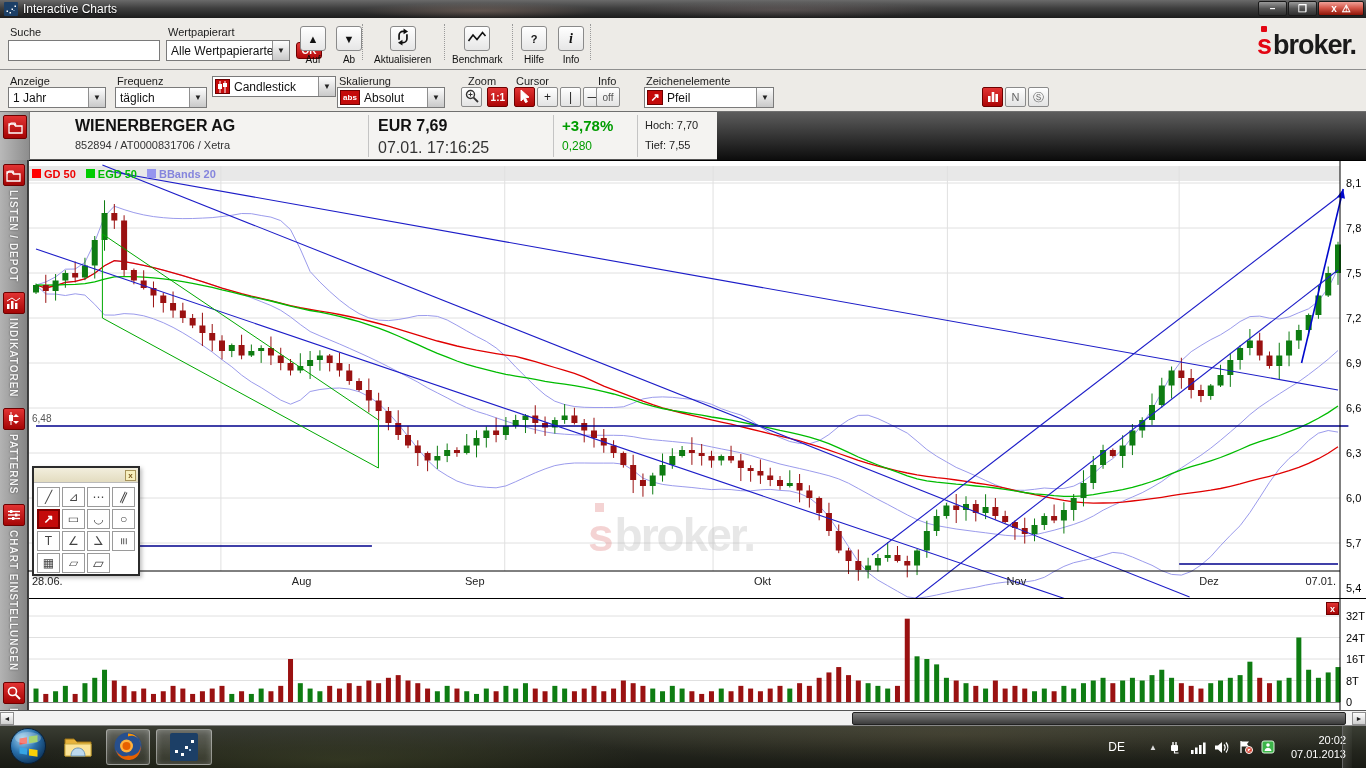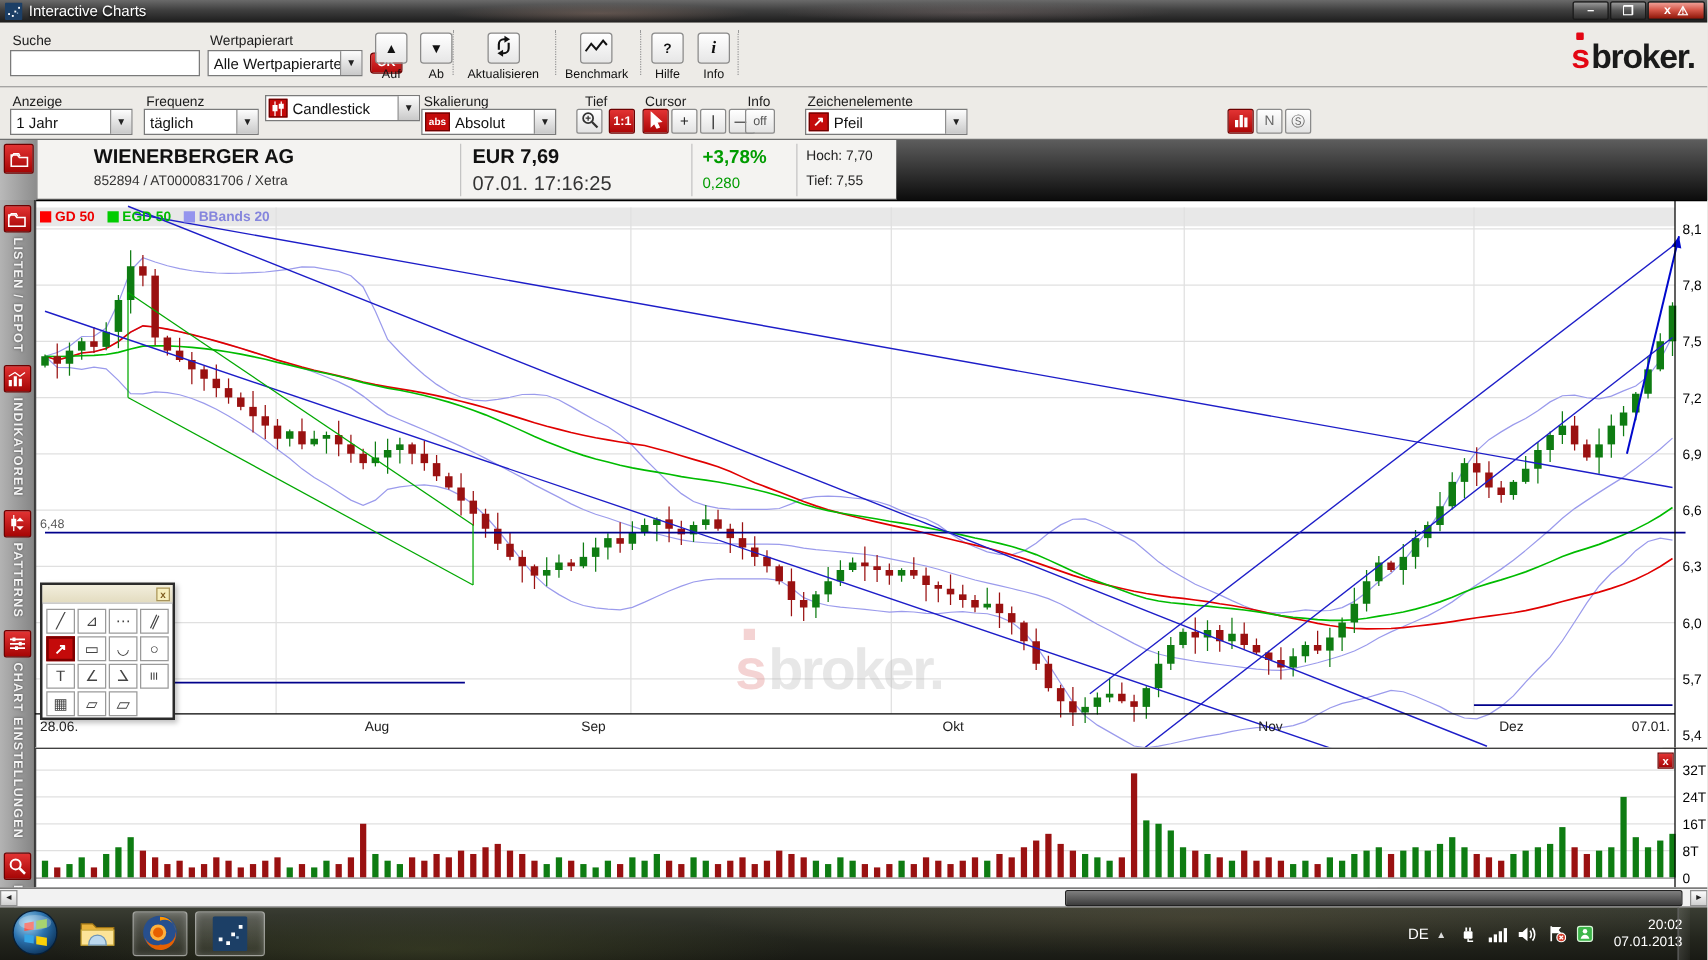--- a/index.html
+++ b/index.html
@@ -121,21 +121,21 @@
   
   .taskbar{position:absolute;left:0;top:726px;width:1366px;height:42px;z-index:70;
     background:linear-gradient(#3a3d33,#23251d 60%,#191a14);
     background-image:radial-gradient(300px 30px at 25% 80%,rgba(110,120,60,.25),transparent),
                      radial-gradient(400px 30px at 70% 20%,rgba(140,120,80,.18),transparent),
                      linear-gradient(#3a3d33,#23251d 60%,#191a14);
     display:flex;align-items:center}
   .tb-app{height:36px;min-width:44px;margin-left:6px;border-radius:3px;display:flex;align-items:center;justify-content:center}
   .tb-app.framed{border:1px solid rgba(255,255,255,.45);background:linear-gradient(rgba(255,255,255,.22),rgba(255,255,255,.06));box-shadow:inset 0 0 6px rgba(255,255,255,.25)}
   .tray{position:absolute;right:14px;top:0;height:42px;display:flex;align-items:center;color:#fff}
-  .tray .lang{font-size:12px;margin-right:6px}
+  .tray .lang{font-size:12px;margin-right:24px}
   .tray .chev{font-size:8px;margin-right:10px;color:#ddd}
   .tray .ticn{margin-right:8px;display:flex;align-items:center}
   .clock{text-align:right;font-size:11px;line-height:14px;margin-left:8px;margin-right:6px;color:#fff}
   .showdesk{position:absolute;right:0;top:0;width:10px;height:42px;border-left:1px solid #666;
     background:linear-gradient(90deg,rgba(255,255,255,.12),rgba(255,255,255,.03))}
 </style>
 </head>
 <body>
 
 <div class="titlebar">
@@ -244,21 +244,21 @@
       </span>
     <span class="sel-text">Candlestick</span>
       <span class="sel-arrow">▼</span>
   </div>
   <div class="tfield" style="left:339px;top:4px"><span class="grp-label">Skalierung</span></div>
   <div class="wsel tfield" style="left:337px;top:17px;width:108px">
     <span class="sel-ico badge-red" style="width:20px;height:15px;font-size:8px">abs</span>
     <span class="sel-text">Absolut</span>
       <span class="sel-arrow">▼</span>
   </div>
-  <div class="tfield" style="left:468px;top:4px"><span class="grp-label">Tief</span></div>
+  <div class="tfield" style="left:468px;top:4px"><span class="grp-label">Zoom</span></div>
   <div class="tfield" style="left:461px;top:17px">
     <span class="sq-btn">
         <span id="magnifier-slot"><svg width="14" height="14" viewBox="0 0 14 14">
             <circle cx="5.5" cy="5.5" r="4" stroke="#333" fill="none" stroke-width="1.4"></circle>
             <line x1="8.6" y1="8.6" x2="13" y2="13" stroke="#333" stroke-width="1.8"></line>
             <line x1="3.5" y1="5.5" x2="7.5" y2="5.5" stroke="#333"></line>
             <line x1="5.5" y1="3.5" x2="5.5" y2="7.5" stroke="#333"></line>
           </svg></span>
       </span>
     <span class="sq-btn red" style="font-size:10px">1:1</span>

